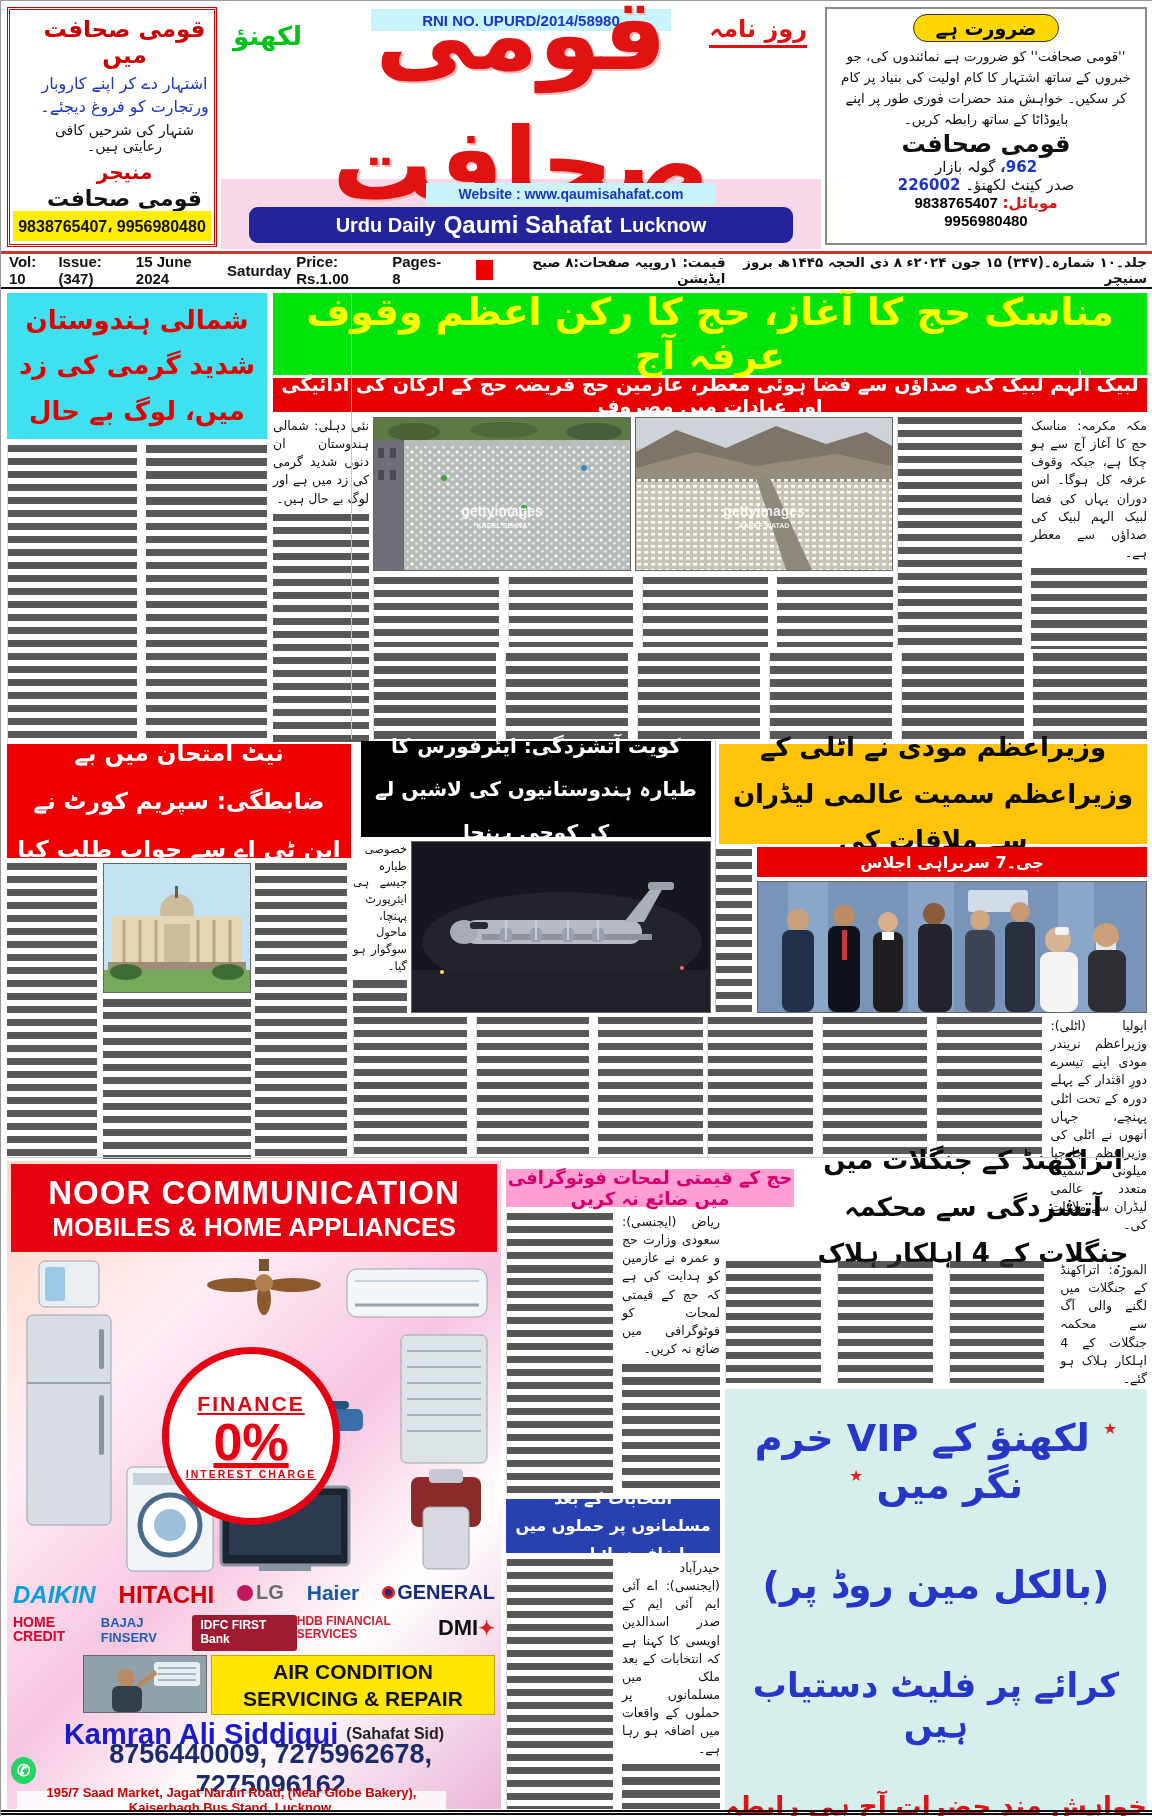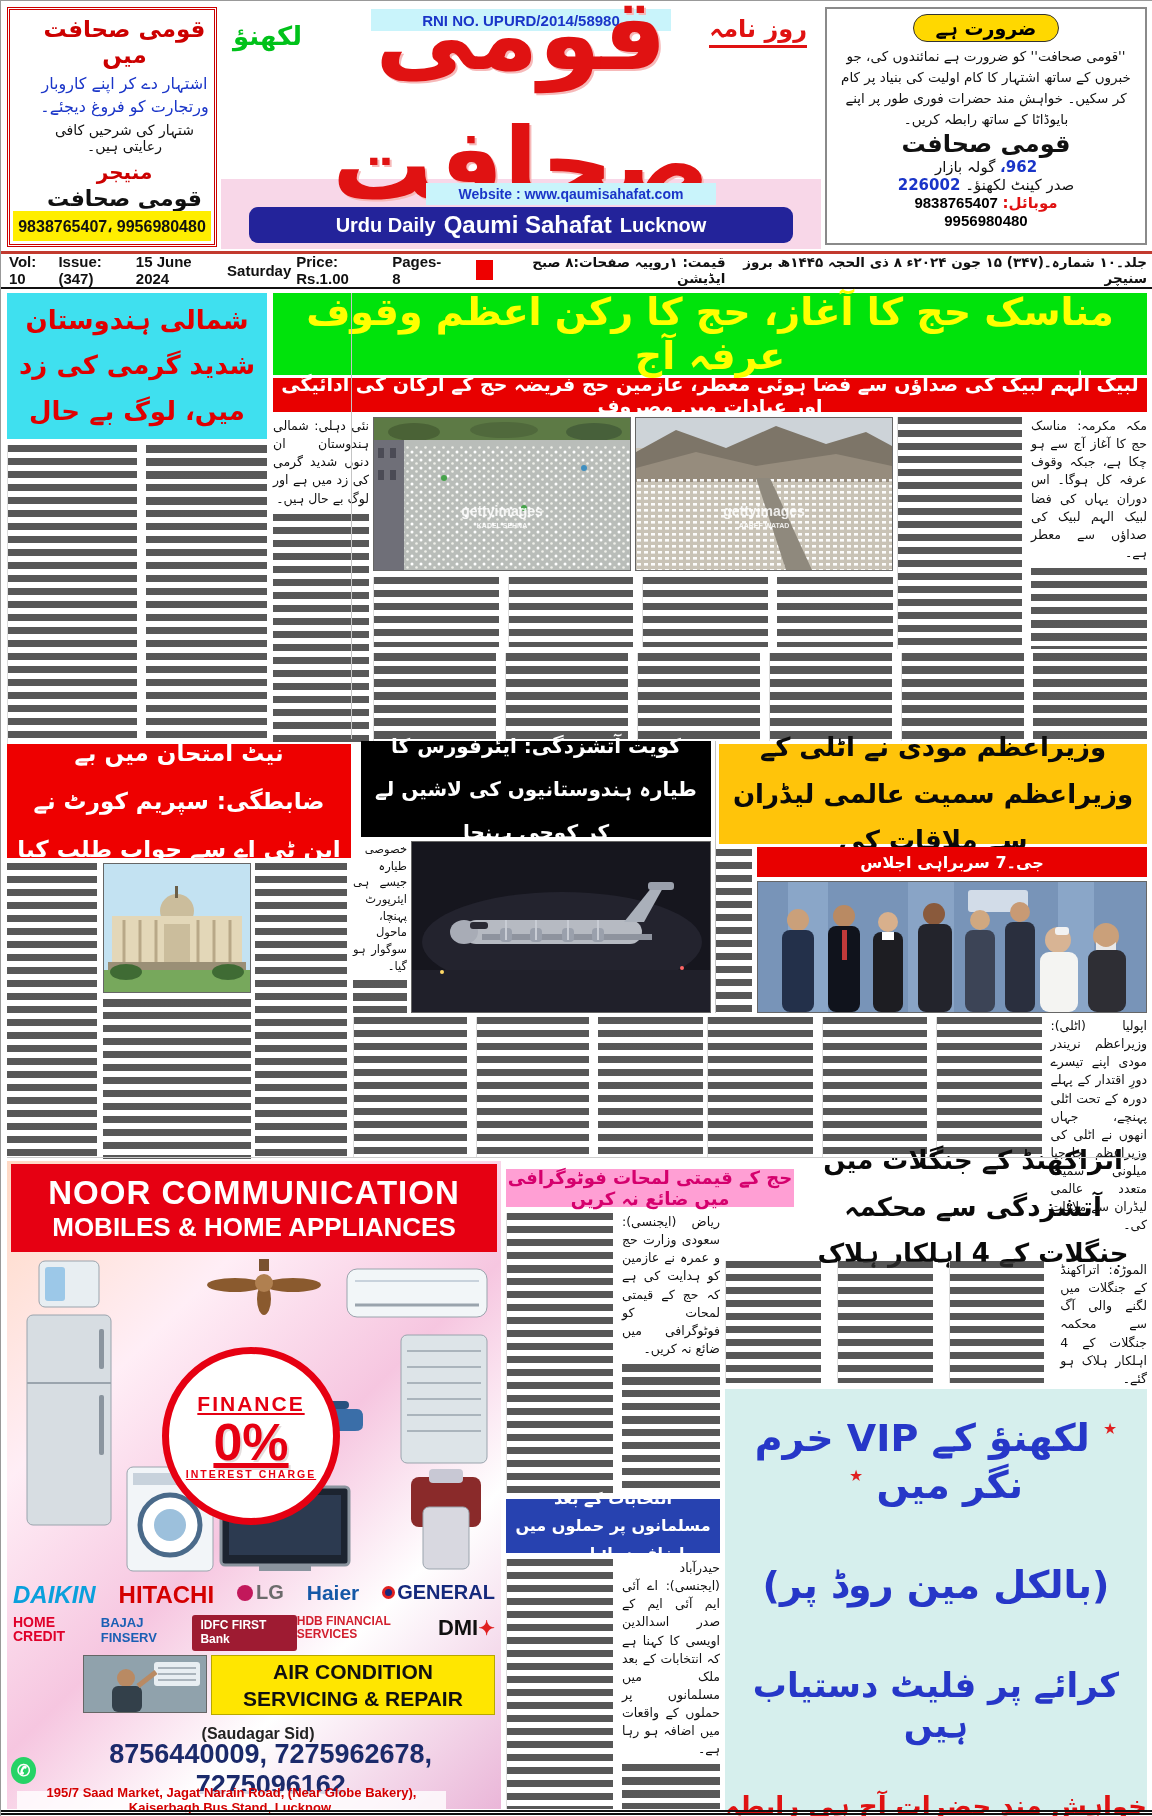--- a/index.html
+++ b/index.html
@@ -484,21 +484,22 @@
         <circle cx="42" cy="22" r="9" fill="#b98a63"></circle>
         <rect x="28" y="30" width="30" height="26" rx="6" fill="#33404a"></rect>
         <line x1="54" y1="30" x2="72" y2="16" stroke="#b98a63" stroke-width="5"></line>
       </svg>
     </div>
     <div id="acbox" class="abs ctr">
       <div>AIR CONDITION</div>
       <div>SERVICING &amp; REPAIR</div>
     </div>
     <div id="kamran" class="abs ctr">
-      <span class="sub">(Saudagar Sid)</span>
+      <span>Kamran Ali Siddiqui</span>
+      <span class="sub">(Sahafat Sid)</span>
     </div>
     <div id="noorphones" class="abs ctr">
       <span class="wa">✆</span>
       <span>8756440009, 7275962678, 7275096162</span>
     </div>
     <div id="nooraddr" class="abs ctr">195/7 Saad Market, Jagat Narain Road, (Near Globe Bakery), Kaiserbagh Bus Stand, Lucknow.</div>
   </div>
 
   <div id="vipad" class="abs">
     <div class="vip-line urdu" style="font-size:38px;margin-top:24px;">

